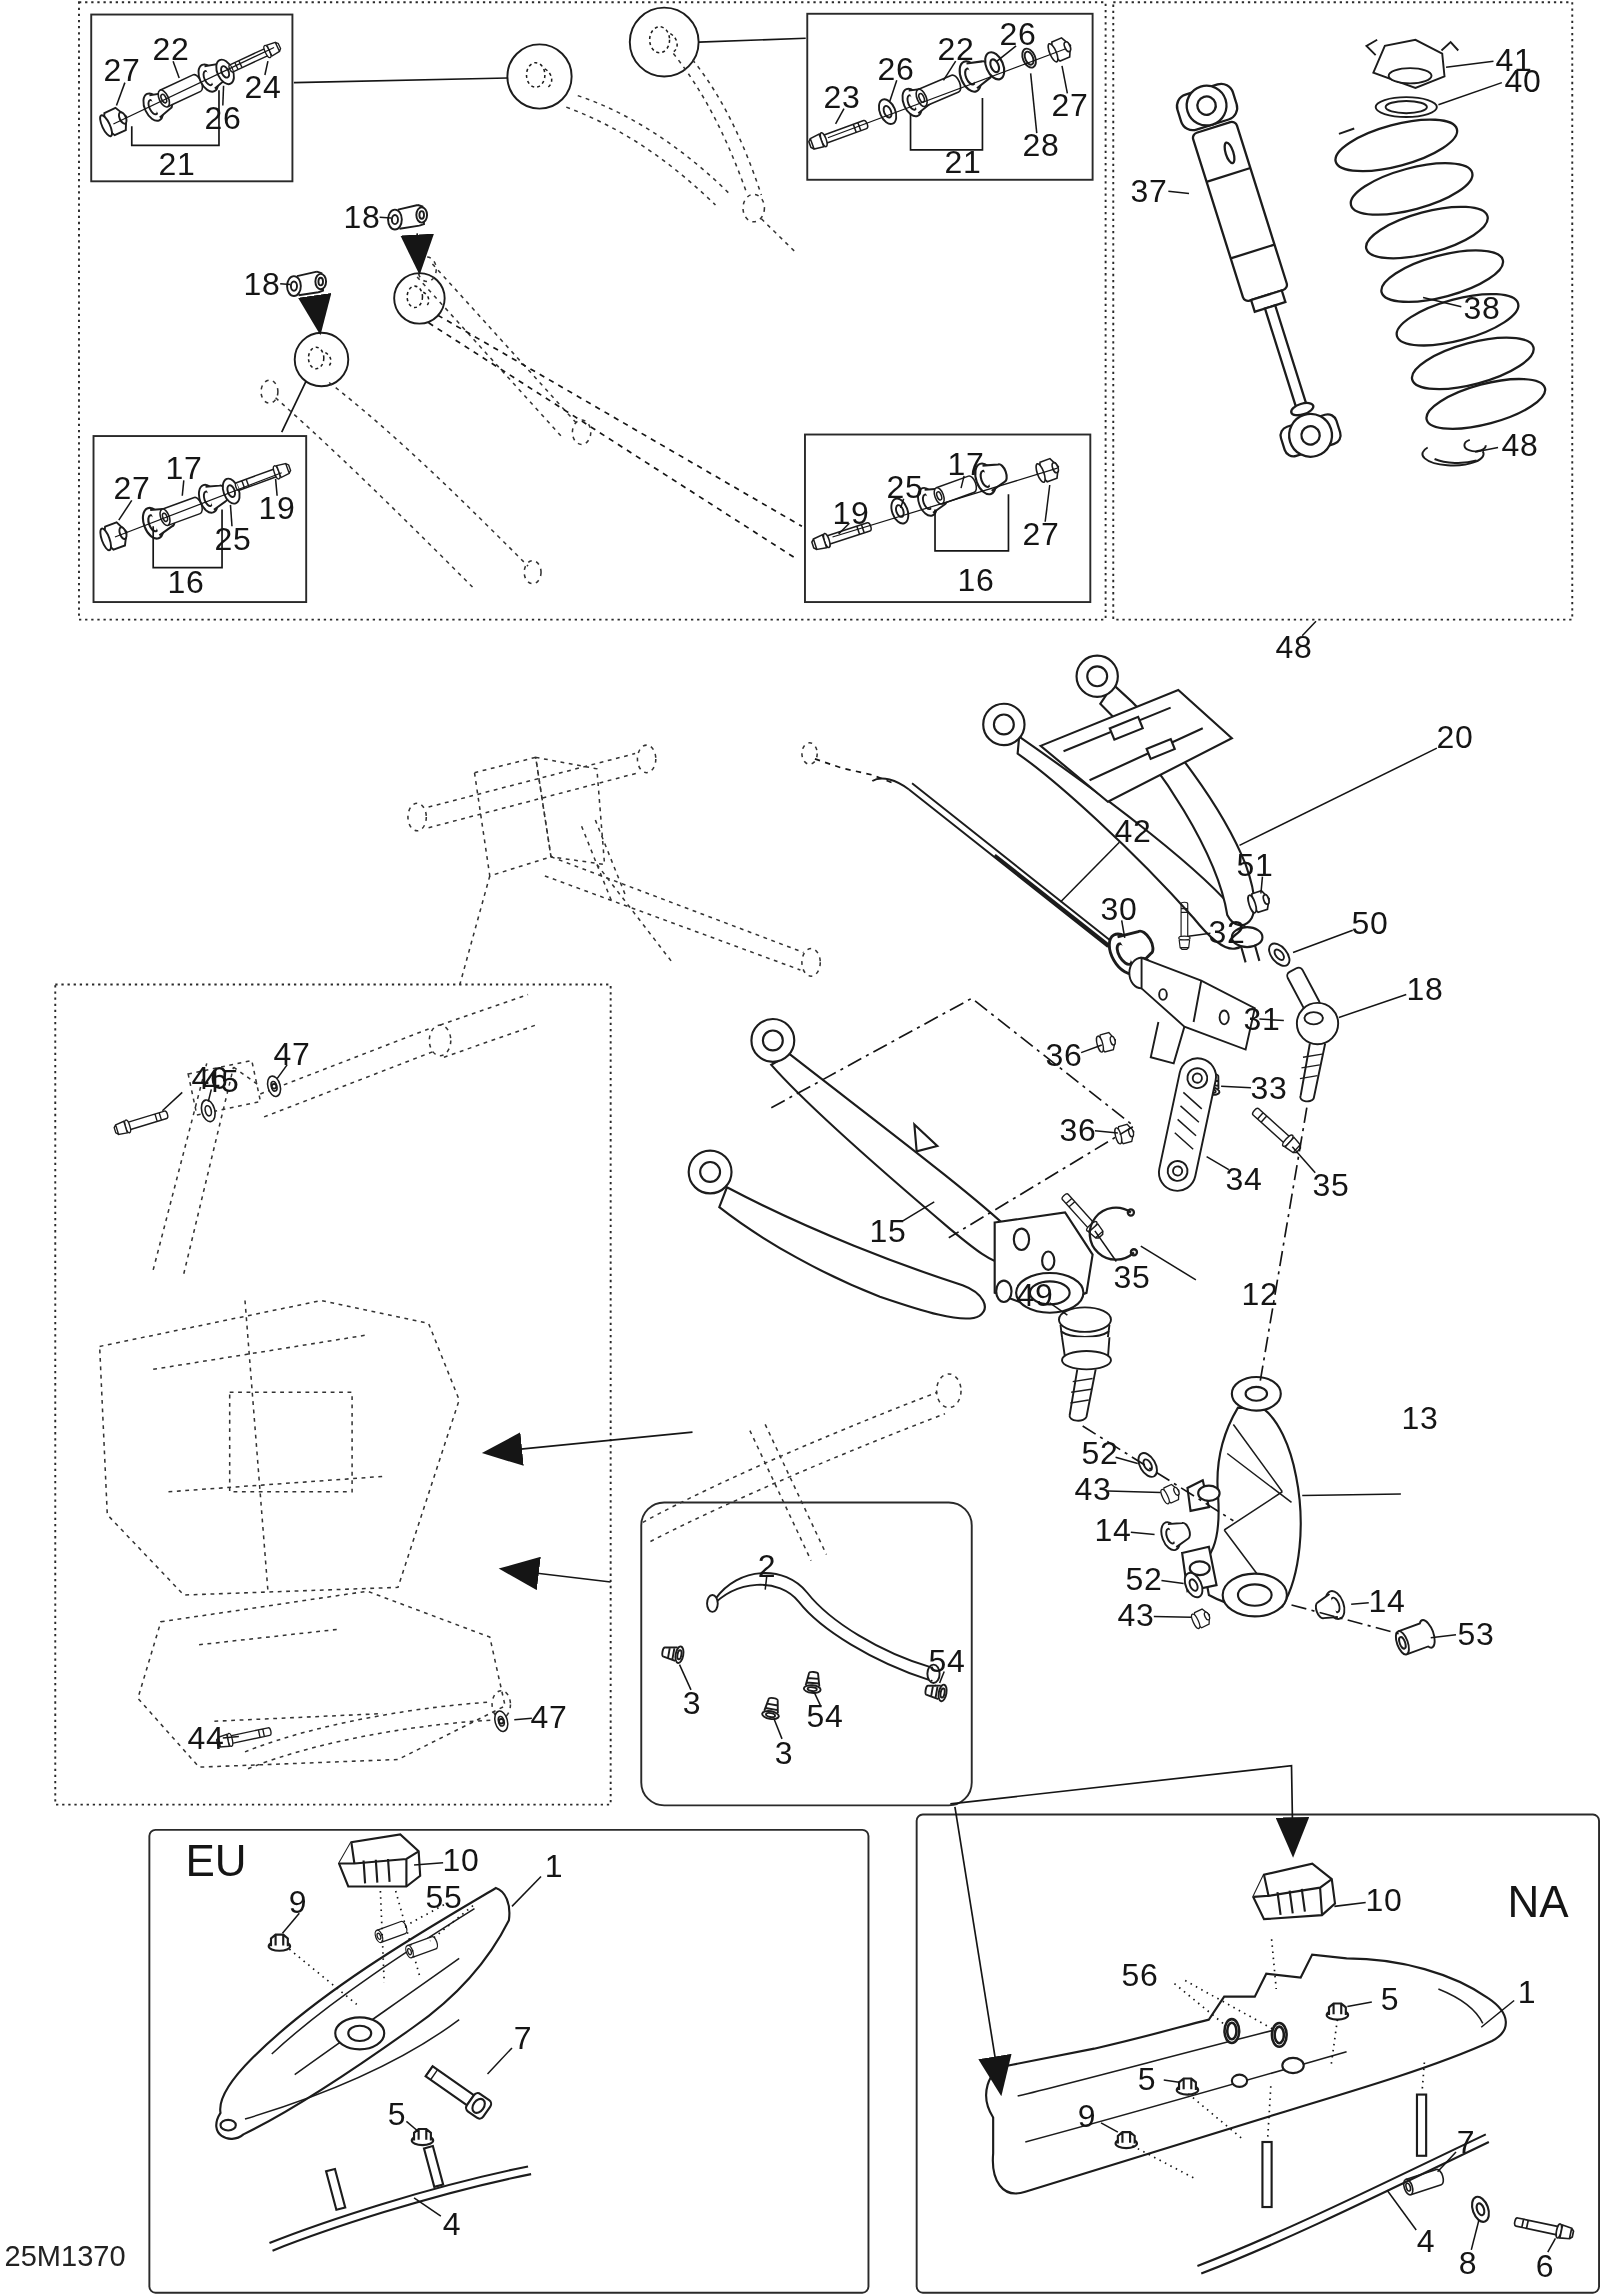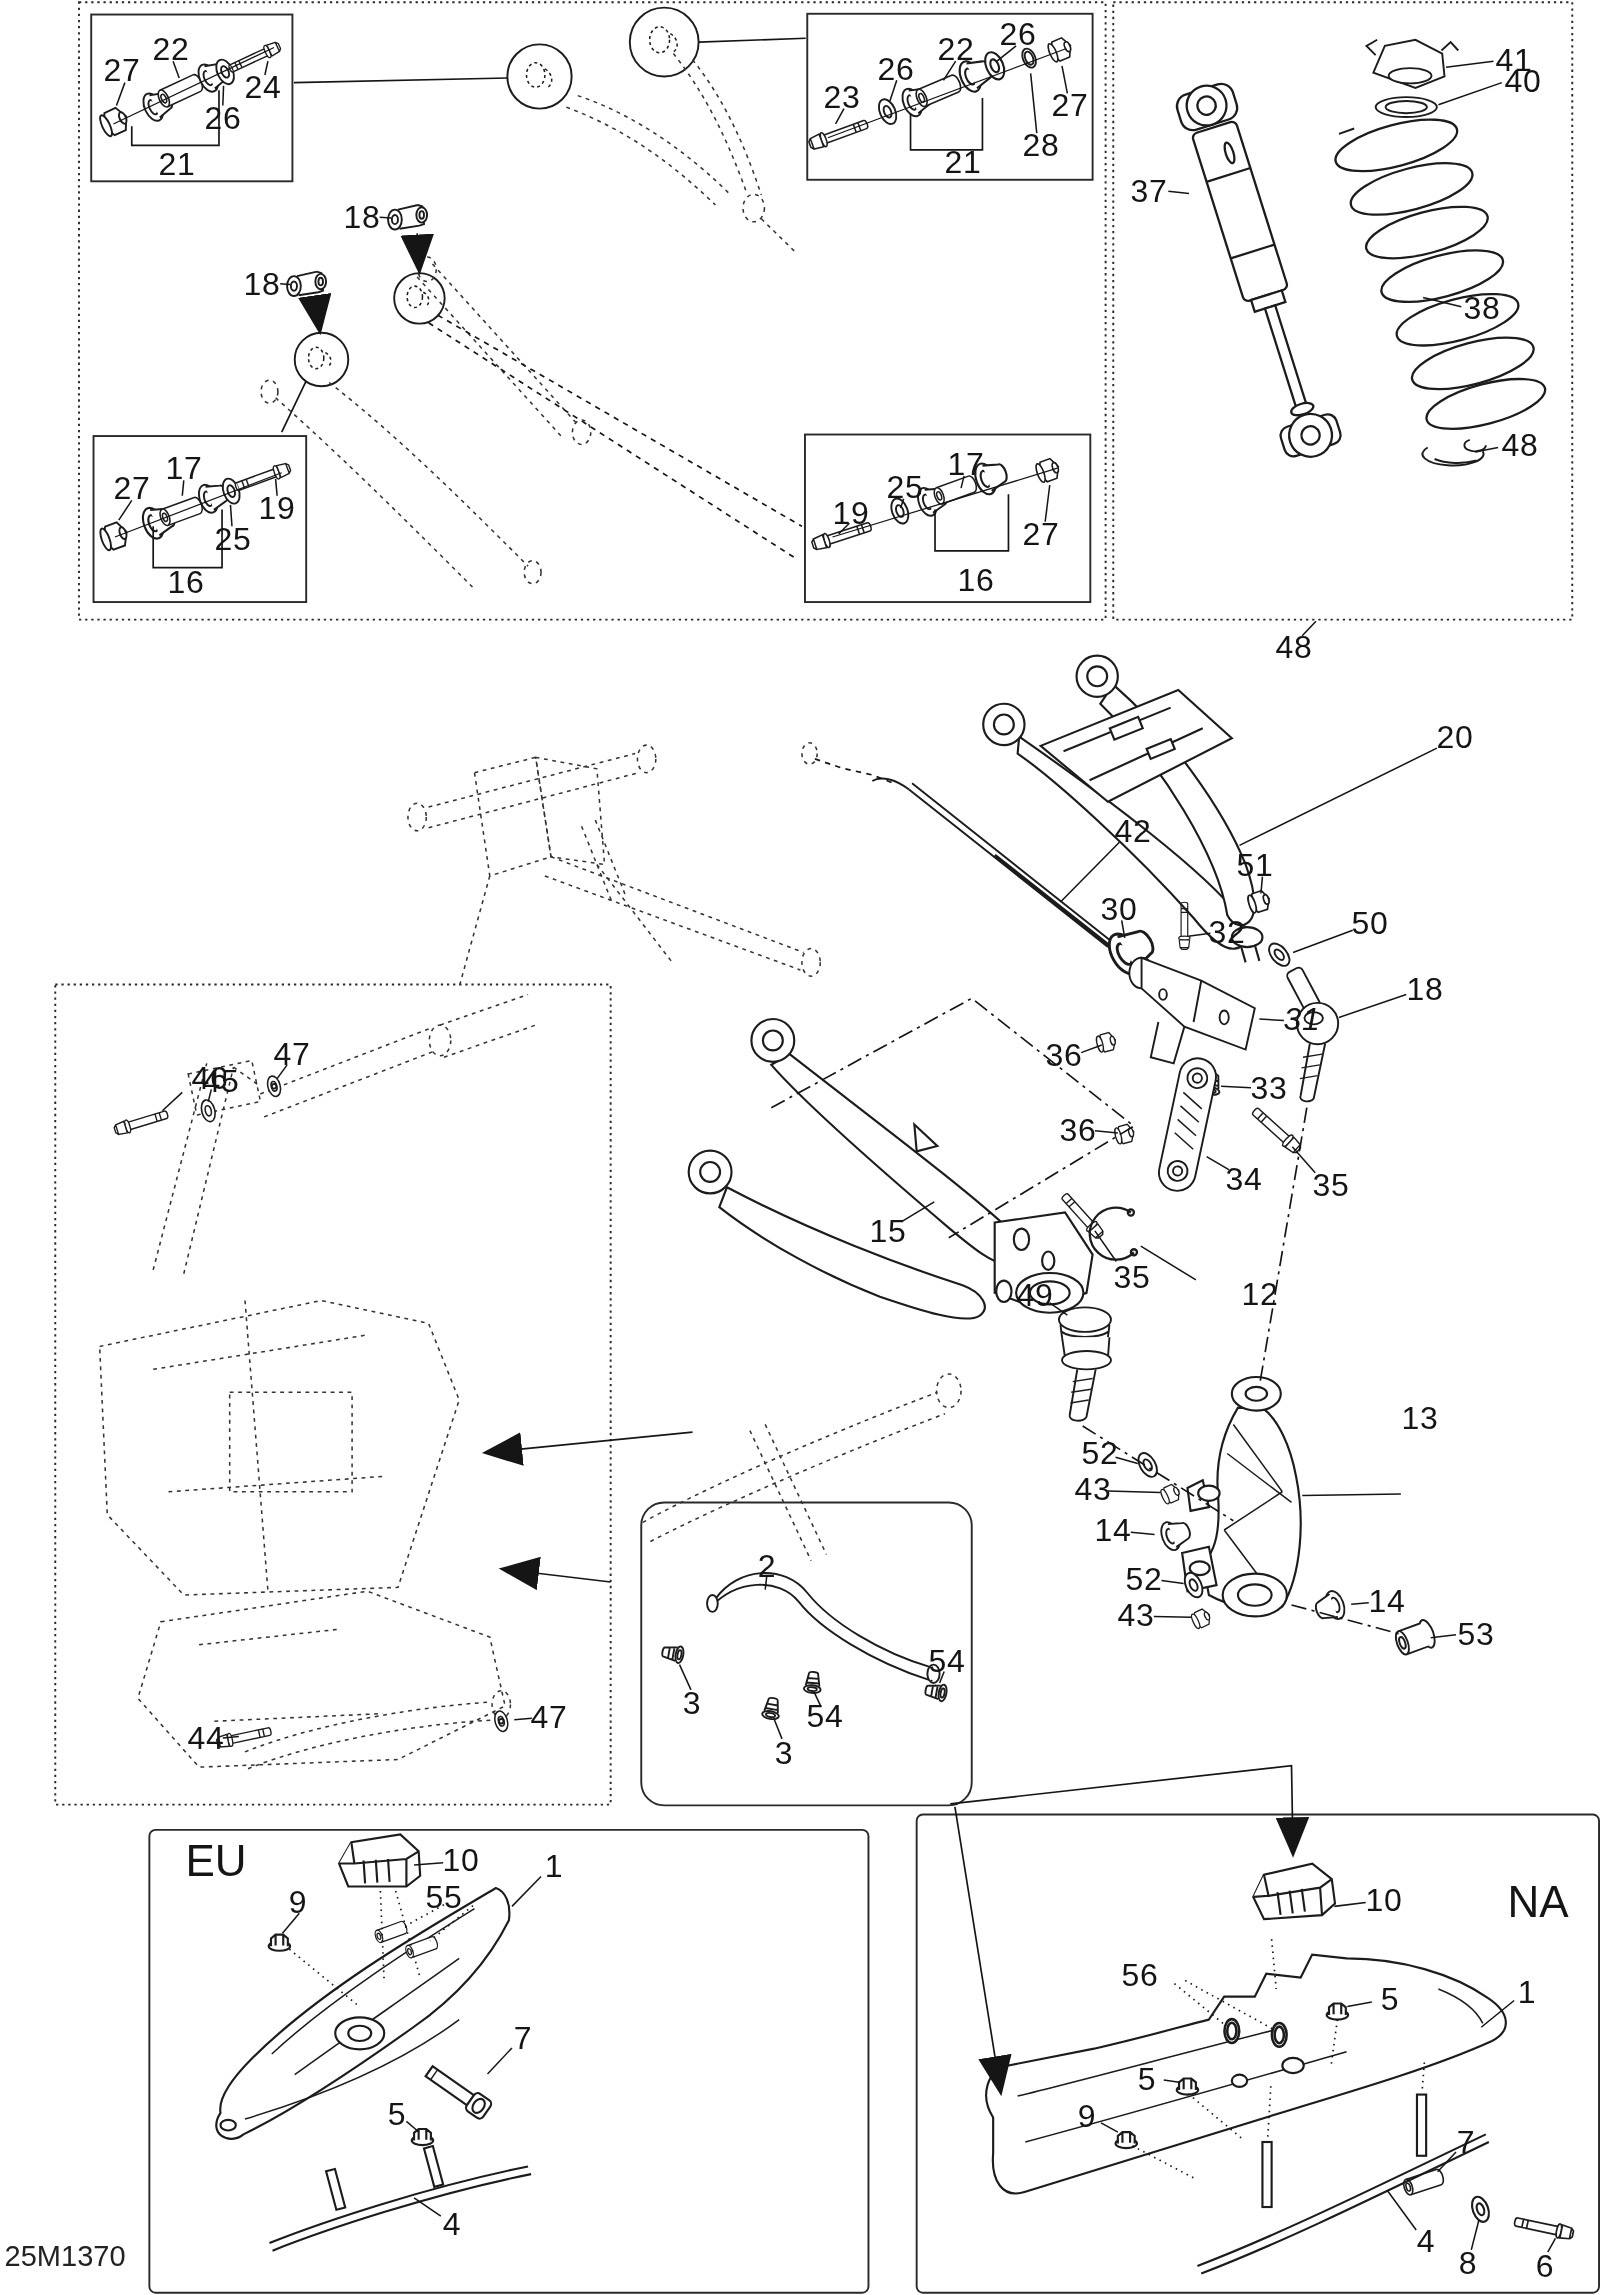--- a/index.html
+++ b/index.html
@@ -572,21 +572,21 @@
       <div class="lbl" style="left: 210px; top: 1078px;">46</div>
       <div class="lbl" style="left: 206px; top: 1738px;">44</div>
       <div class="lbl" style="left: 549px; top: 1717px;">47</div>
       <div class="lbl" style="left: 1455px; top: 737px;">20</div>
       <div class="lbl" style="left: 1255px; top: 865px;">51</div>
       <div class="lbl" style="left: 1133px; top: 831px;">42</div>
       <div class="lbl" style="left: 1119px; top: 909px;">30</div>
       <div class="lbl" style="left: 1227px; top: 932px;">32</div>
       <div class="lbl" style="left: 1370px; top: 923px;">50</div>
       <div class="lbl" style="left: 1425px; top: 989px;">18</div>
-      <div class="lbl" style="left: 1302px; top: 1019px; font-style: italic;">31</div>
+      <div class="lbl" style="left: 1262px; top: 1019px;">31</div>
       <div class="lbl" style="left: 1064px; top: 1055px;">36</div>
       <div class="lbl" style="left: 1269px; top: 1088px;">33</div>
       <div class="lbl" style="left: 1078px; top: 1130px;">36</div>
       <div class="lbl" style="left: 1244px; top: 1179px;">34</div>
       <div class="lbl" style="left: 1331px; top: 1185px;">35</div>
       <div class="lbl" style="left: 888px; top: 1231px;">15</div>
       <div class="lbl" style="left: 1132px; top: 1277px;">35</div>
       <div class="lbl" style="left: 1216px; top: 1294px; margin-left: 44px;">12</div>
       <div class="lbl" style="left: 1035px; top: 1295px;">49</div>
       <div class="lbl" style="left: 1100px; top: 1453px;">52</div>

